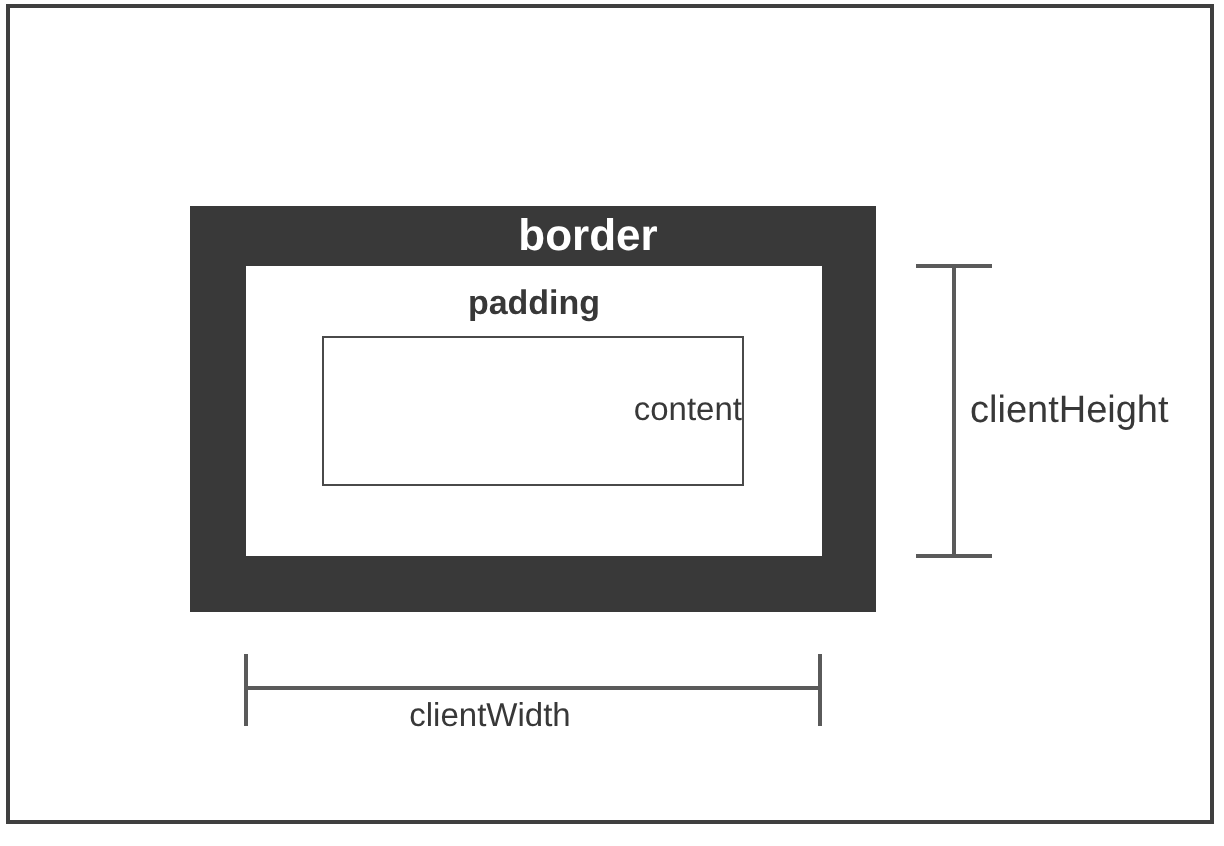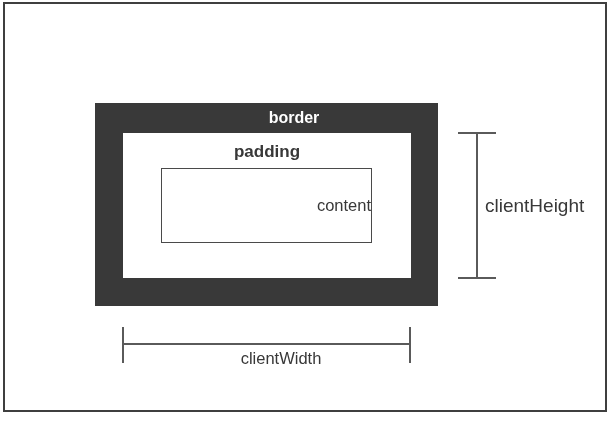--- a/index.html
+++ b/index.html
@@ -36,21 +36,21 @@
   .border-label {
     position: absolute;
     left: 95px;
     top: 103px;
     width: 398px;
     height: 30px;
     line-height: 30px;
     text-align: center;
     color: var(--label-light, #ffffff);
     font-weight: bold;
-    font-size: 16px;
+    font-size: 22px;
   }
   .padding-box {
     position: absolute;
     left: 123px;
     top: 133px;
     width: 288px;
     height: 145px;
     background: var(--background, #ffffff);
   }
   .padding-label {
@@ -105,21 +105,20 @@
   .cw-cap-r  { left: 409px; top: 327px; width: 2px;  height: 36px; }
   .cw-label {
     position: absolute;
     left: 123px;
     top: 349px;
     width: 244px;
     text-align: center;
     color: var(--label-dark, #3d3d3d);
     font-size: 16.5px;
     white-space: nowrap;
-    margin-left: 36px;
   }
 </style>
 </head>
 <body>
 
 <div class="canvas">
 
   <div class="frame"></div>
 
   <div class="border-box"></div>

